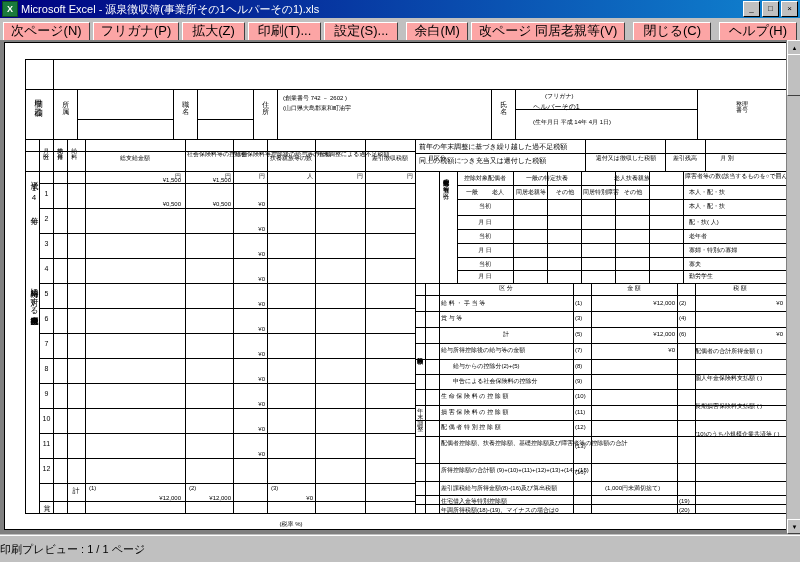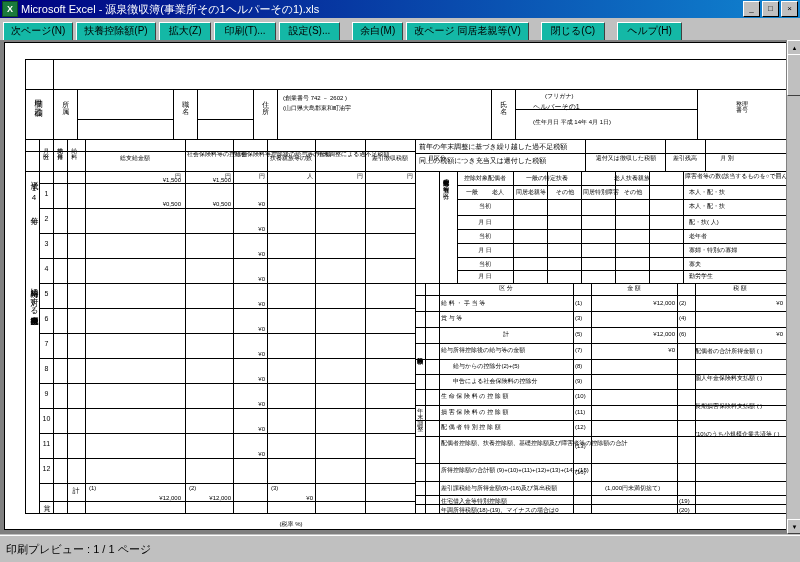--- a/index.html
+++ b/index.html
@@ -30,24 +30,24 @@
     border-right:1px solid #000;border-bottom:1px solid #000;
     font-size:8px;color:#000;display:flex;align-items:center;justify-content:center;line-height:1;
   }
 
   
   .toolbar{
     height:22px;background:#c0c0c0;display:flex;align-items:center;
     padding:2px 3px;gap:3px;border-bottom:1px solid #808080;
   }
   .tb-button{
-    height:17px;background:#14b8a6;
+    height:17px;background:#fca5a5;
     border-top:1px solid #fff;border-left:1px solid #fff;
     border-right:1px solid #404040;border-bottom:1px solid #404040;
-    padding:0 7px;font-size:10px;display:flex;align-items:center;justify-content:center;
+    padding:0 7px;font-size:13px;display:flex;align-items:center;justify-content:center;
     white-space:nowrap;color:#000;
   }
   .tb-button.wide{padding:0 9px;}
   .tb-sep{width:6px;}
 
   
   .preview-area{
     position:absolute;left:0;top:40px;right:0;bottom:28px;
     background:#808080;overflow:hidden;
   }
@@ -70,21 +70,21 @@
     border-top:1px solid #fff;border-left:1px solid #fff;
     border-right:1px solid #404040;border-bottom:1px solid #404040;
   }
   .sb-down{position:absolute;bottom:0;left:0;}
 
   
   .statusbar{
     position:absolute;left:0;bottom:0;width:800px;height:26px;background:#c0c0c0;
     border-top:1px solid #fff;display:flex;align-items:center;font-size:11px;
   }
-  .status-text{padding-left:6px;flex:1;}
+  .status-text{flex:1;}
   .status-ime{
     display:flex;align-items:center;gap:2px;padding:0 3px;height:20px;
     border:1px solid #808080;margin-right:4px;font-size:10px;background:#c0c0c0;
   }
   .ime-box{
     width:15px;height:15px;border-top:1px solid #fff;border-left:1px solid #fff;
     border-right:1px solid #404040;border-bottom:1px solid #404040;
     display:flex;align-items:center;justify-content:center;font-size:8px;
   }
 
@@ -114,21 +114,21 @@
     <div class="tb-title">Microsoft Excel - 源泉徴収簿(事業所その1ヘルパーその1).xls</div>
     <div class="tb-buttons">
       <div class="tb-btn">_</div>
       <div class="tb-btn">□</div>
       <div class="tb-btn">×</div>
     </div>
   </div>
 
   <div class="toolbar">
     <div class="tb-button">次ページ(N)</div>
-    <div class="tb-button">扶養控除額(P)</div>
+    <div class="tb-button">フリガナ(P)</div>
     <div class="tb-button wide">拡大(Z)</div>
     <div class="tb-button wide">印刷(T)...</div>
     <div class="tb-button wide">設定(S)...</div>
     <div class="tb-sep"></div>
     <div class="tb-button">余白(M)</div>
     <div class="tb-button">改ページ 同居老親等(V)</div>
     <div class="tb-sep"></div>
     <div class="tb-button wide">閉じる(C)</div>
     <div class="tb-sep"></div>
     <div class="tb-button wide">ヘルプ(H)</div>

